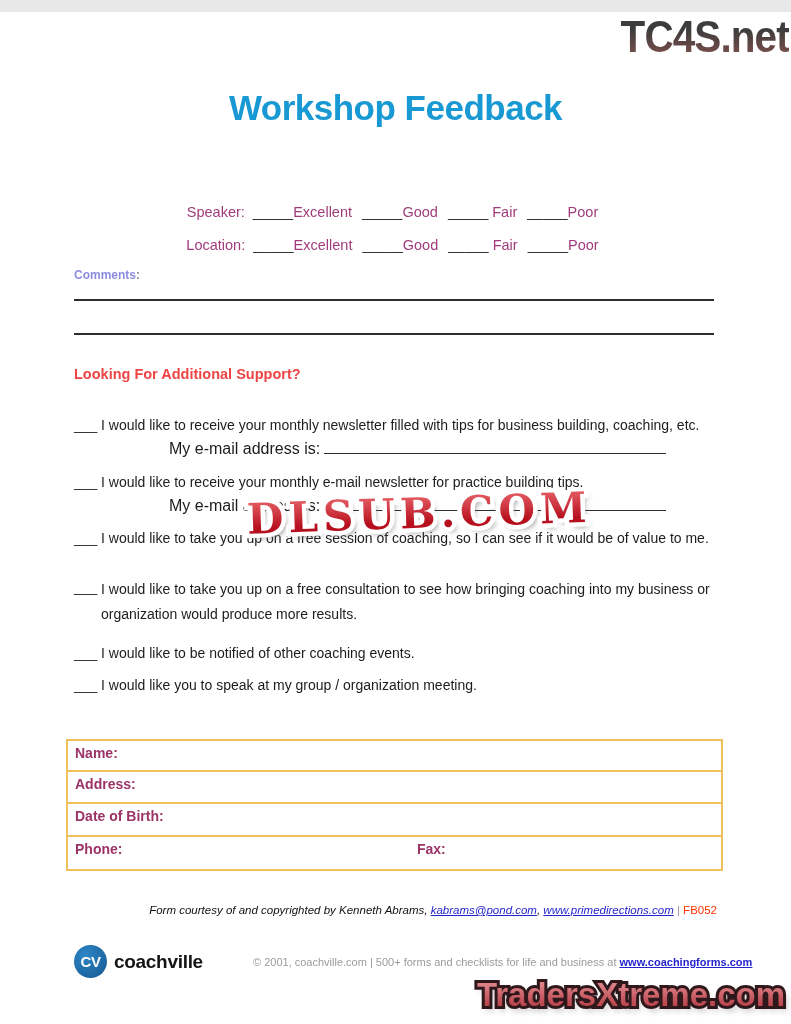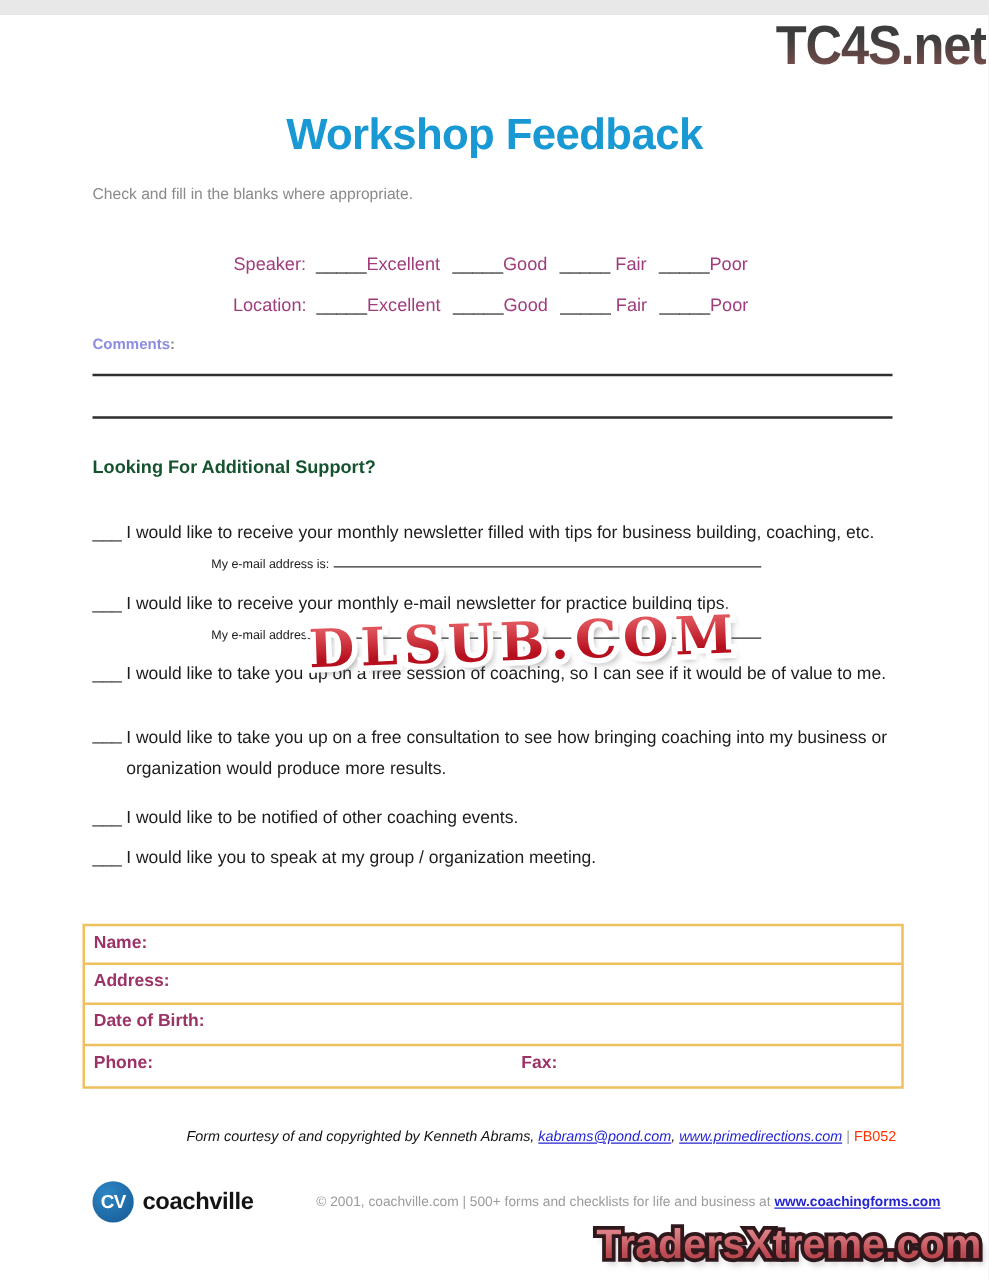--- a/index.html
+++ b/index.html
@@ -62,29 +62,29 @@
   .rating-row{ margin-bottom:12px; line-height:21px; }
   .rating-label{ color:#a03c7c; margin-right:4px; }
   .opt-blank{ color:#262626; white-space:pre; }
   .opt-word{ color:#a03c7c; margin-right:6px; }
   
   .comments-label{ position:absolute; top:256px; left:74px; font-size:12px; font-weight:bold; color:#8c8ce0; }
   .comments-colon{ color:#8a8a8a; }
   .cline{ position:absolute; left:74px; width:640px; border-top:2px solid #2e2e2e; height:0; }
   .cline1{ top:287px; } .cline2{ top:321px; }
   
-  .support-heading{ position:absolute; top:354px; left:74px; font-size:14.5px; font-weight:bold; color:#14532d; }
+  .support-heading{ position:absolute; top:354px; left:74px; font-size:14.5px; font-weight:bold; color:#ef4444; }
   .chk{ position:absolute; left:74px; width:648px; display:flex; font-size:14px; line-height:21px; color:#1c1c1c; }
   .chk .blank{ white-space:pre; width:27px; flex:0 0 27px; color:#2a2a2a; }
   .chk .txt{ flex:1; }
   .chk.i1{ top:403px; } .chk.i2{ top:460px; }
   .chk.i3{ top:516px; }
   .chk.i4{ top:565px; } .chk.i4 .txt{ line-height:25px; }
   .chk.i5{ top:631px; } .chk.i6{ top:663px; }
-  .email-line{ position:absolute; left:169px; font-size:10px; color:#1c1c1c; }
+  .email-line{ position:absolute; left:169px; font-size:16px; color:#1c1c1c; }
   .email-line.e1{ top:427px; } .email-line.e2{ top:484px; }
   .email-underline{ display:inline-block; width:342px; border-bottom:1.5px solid #2e2e2e; height:14px; margin-left:4px; }
   
   .ctable{ position:absolute; top:727px; left:66px; width:657px; border:2px solid #eec05e; box-sizing:border-box; }
   .crow{ border-bottom:2px solid #eec05e; box-sizing:border-box; display:flex; }
   .crow:last-child{ border-bottom:none; }
   .crow.r1{ height:31px; } .crow.r2{ height:32px; } .crow.r3{ height:32px; } .crow.r4{ height:33px; }
   .ccell{ padding:4px 0 0 7px; font-size:14px; font-weight:bold; color:#9c3366; }
   .ccell.c1{ flex:0 0 335px; }
   
@@ -102,21 +102,20 @@
   .copyright .link{ font-weight:bold; }
 </style>
 </head>
 <body>
 
 <div class="page">
 
   <div class="wm-top">TC4S.net</div>
 
   <div class="title">Workshop Feedback</div>
-  <div class="instructions">Check and fill in the blanks where appropriate.</div>
 
   <div class="ratings">
     <div class="rating-row">
       <span class="rating-label">Speaker:</span>
       <span class="opt-blank">_____</span><span class="opt-word">Excellent</span>
       <span class="opt-blank">_____</span><span class="opt-word">Good</span>
       <span class="opt-blank">_____ </span><span class="opt-word">Fair</span>
       <span class="opt-blank">_____</span><span class="opt-word">Poor</span>
     </div>
     <div class="rating-row">

